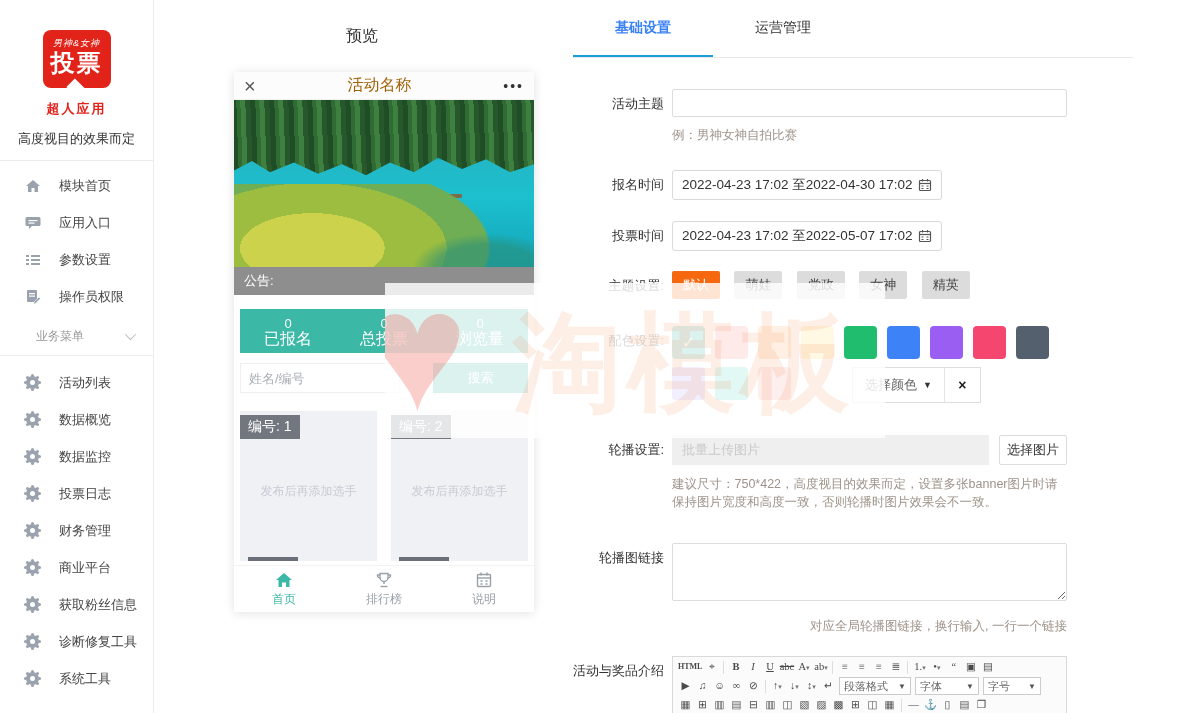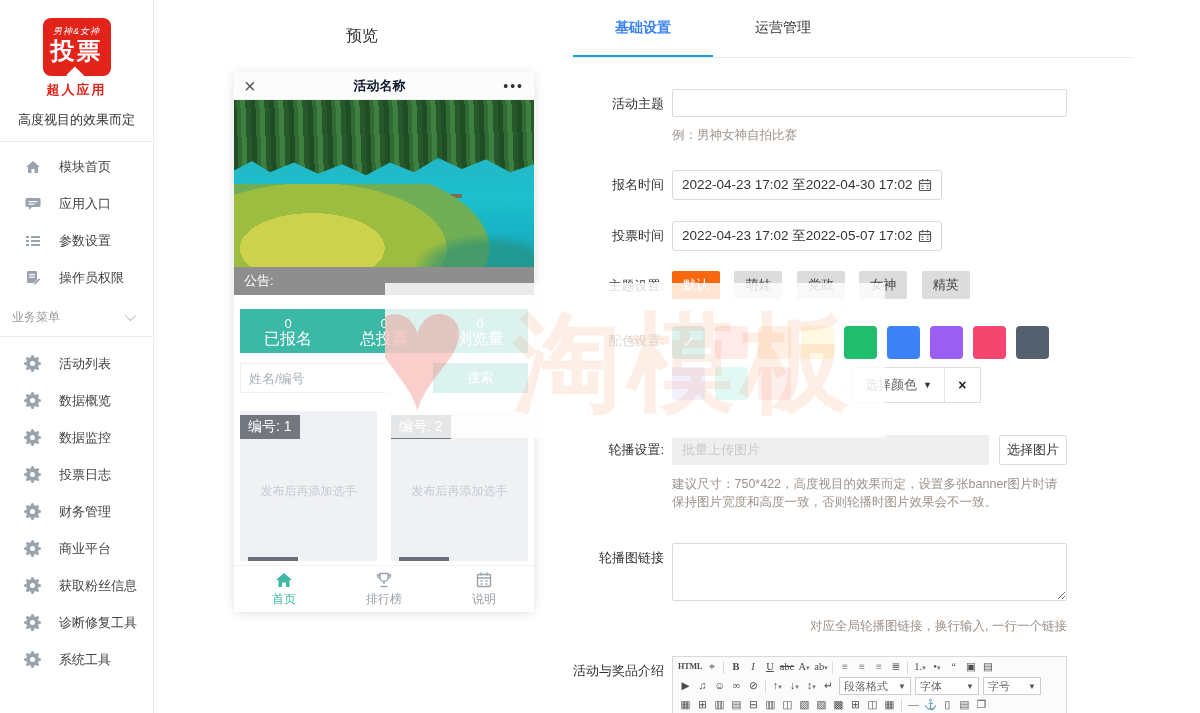--- a/index.html
+++ b/index.html
@@ -4,52 +4,52 @@
 <style>
   * { margin:0; padding:0; box-sizing:border-box; }
   html,body { width:1200px; height:713px; overflow:hidden; background:#fff;
     font-family:"Liberation Sans", sans-serif; color:#333; }
   .page { position:relative; width:1200px; height:713px; }
 
   
   .sidebar { position:absolute; left:0; top:0; width:154px; height:713px;
     background:#fff; border-right:1px solid #ececec; }
   .logo-wrap { text-align:center; padding-top:18px; }
-  .logo-badge { position:relative; width:68px; height:58px; margin:0 auto;
+  .logo-badge { position:relative; width:68px; height:58px; margin:12px auto;
     background:#e2231a; border-radius:8px; color:#fff; overflow:hidden; }
   .logo-top { font-size:9px; font-style:italic; padding-top:7px; letter-spacing:1px; }
   .logo-main { font-size:24px; font-weight:bold; line-height:26px; letter-spacing:2px; }
   .logo-notch { position:absolute; left:50%; bottom:-7px; width:18px; height:12px;
     background:#fff; transform:translateX(-50%) rotate(45deg); }
   .logo-sub { color:#e2231a; font-size:13px; font-weight:bold; margin-top:5px; letter-spacing:2px; }
   .app-name { font-size:13px; color:#333; margin-top:12px; }
   .sb-divider { height:1px; background:#ececec; margin-top:12px; }
   .sb-item { display:flex; align-items:center; height:37px; padding-left:24px;
     font-size:13px; color:#444; cursor:pointer; }
   .sb-ic { width:17px; height:17px; margin-right:18px; display:inline-flex;
     align-items:center; justify-content:center; }
   .sb-ic svg { display:block; }
   .sb-section { display:flex; align-items:center; justify-content:space-between;
-    height:34px; padding:0 20px 0 12px; font-size:12px; color:#999; cursor:pointer; margin-top:4px; }
+    height:34px; padding:0 20px 0 36px; font-size:12px; color:#999; cursor:pointer; margin-top:4px; }
   .chev { width:8px; height:8px; border-right:1.5px solid #bbb; border-bottom:1.5px solid #bbb;
     transform:rotate(45deg) translateY(-2px); }
   .gear { position:relative; width:13px; height:13px; border-radius:50%; background:#9aa3ad;
     box-shadow:0 -7px 0 -5px #9aa3ad,0 7px 0 -5px #9aa3ad,-7px 0 0 -5px #9aa3ad,7px 0 0 -5px #9aa3ad,
       5px 5px 0 -5px #9aa3ad,-5px -5px 0 -5px #9aa3ad,5px -5px 0 -5px #9aa3ad,-5px 5px 0 -5px #9aa3ad; }
   .gear::before { content:""; position:absolute; inset:4px; background:#fff; border-radius:50%; }
 
   
   .preview-title { position:absolute; left:154px; top:26px; width:416px; text-align:center;
     font-size:16px; color:#333; }
   .phone { position:absolute; left:234px; top:72px; width:300px; height:540px; background:#fff;
     box-shadow:0 1px 10px rgba(0,0,0,.12); }
   .ph-header { height:28px; background:#fcfcfc; border-bottom:1px solid #f1f1f1;
     display:flex; align-items:center; justify-content:space-between; padding:0 10px; }
   .ph-close { font-size:20px; color:#555; line-height:20px; cursor:pointer; }
-  .ph-title { font-size:13px; color:#0f172a;font-weight:bold; }
+  .ph-title { font-size:16px; color:#a16207; }
   .ph-dots { font-size:14px; color:#333; letter-spacing:2px; cursor:pointer; }
   .banner { position:relative; height:167px; overflow:hidden; background:#17aebd; }
   .lake { position:absolute; left:0; right:0; top:36%; bottom:0;
     background:linear-gradient(180deg,#23b7c6 0,#1cc0ce 35%,#12a4ba 100%); }
   .forest { position:absolute; left:0; right:0; top:0; height:48%;
     background:repeating-linear-gradient(88deg,#1e4d26 0 5px,#2f6b33 5px 9px,#3d8040 9px 14px,#27582b 14px 19px);
     clip-path:polygon(0 0,100% 0,100% 80%,92% 90%,84% 74%,76% 86%,68% 72%,60% 90%,52% 78%,44% 94%,36% 80%,28% 92%,20% 78%,12% 90%,6% 76%,0 88%); }
   .moss { position:absolute; left:-18%; bottom:-42%; width:105%; height:92%;
     background:radial-gradient(ellipse at 42% 42%,#ctransparent,transparent);
     background:radial-gradient(ellipse at 42% 42%,#ccd24b 0 28%,#9cbd3f 28% 52%,#6fae54 52% 68%,rgba(0,0,0,0) 69%); }

